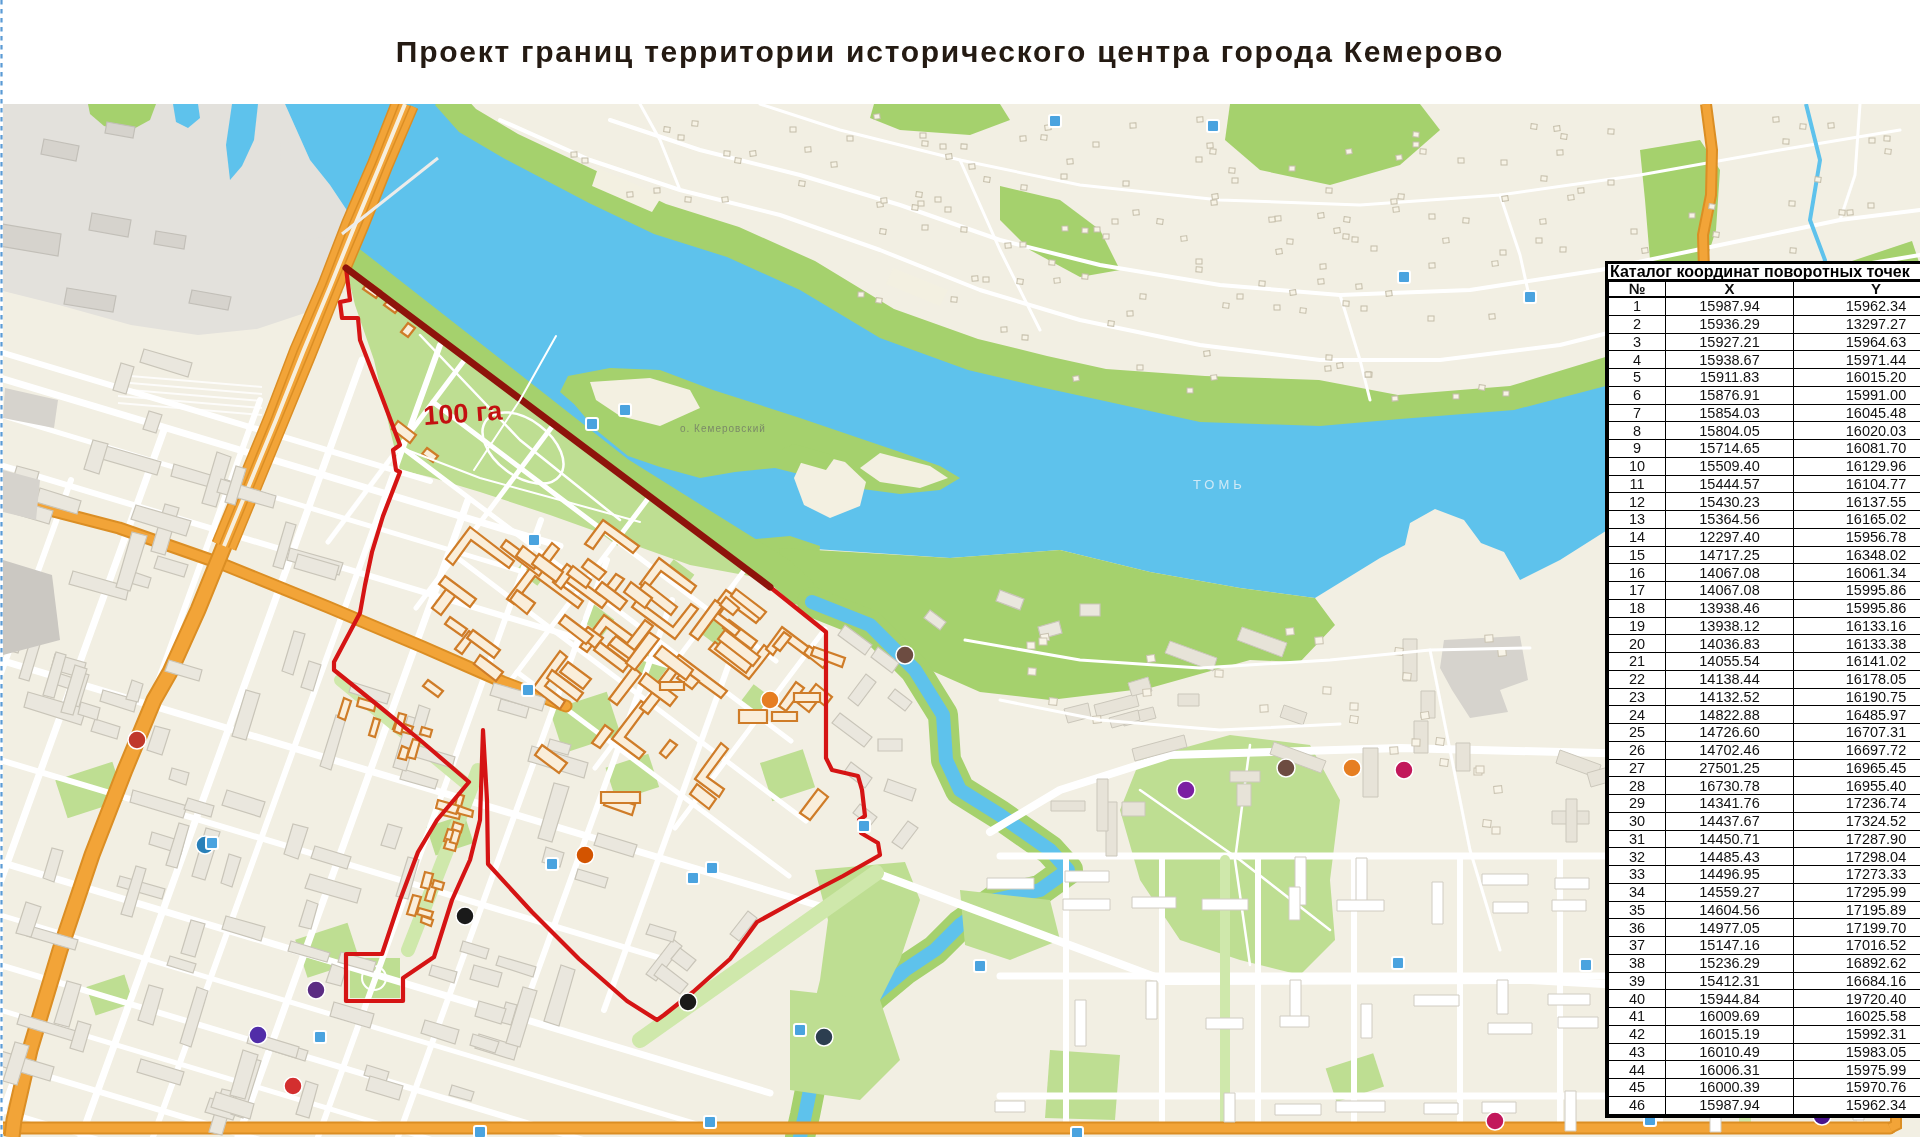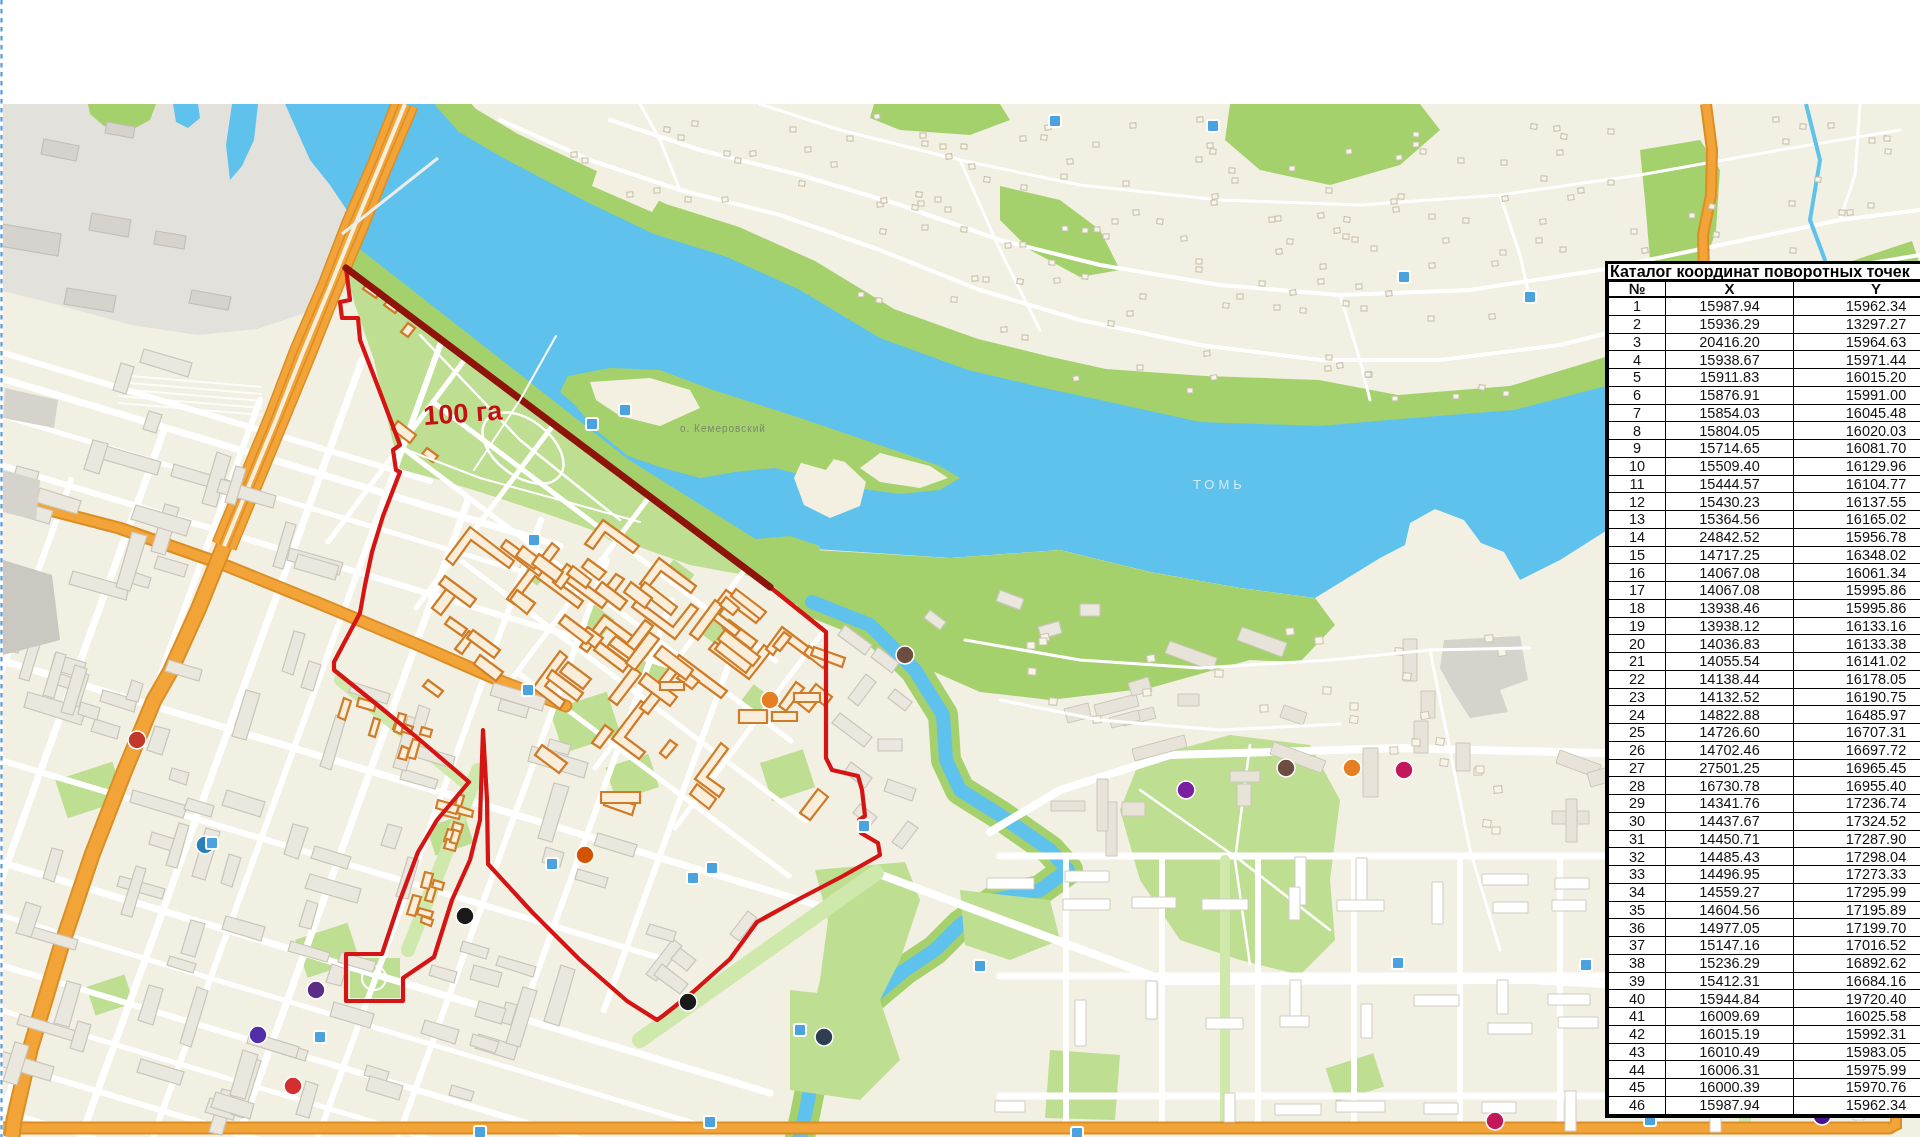--- a/index.html
+++ b/index.html
@@ -789,20 +789,21 @@
 <text x="424" y="425" font-family="Liberation Sans, sans-serif" font-size="27" font-weight="bold" fill="#c31111" transform="rotate(-4 424 425)">100  га</text>
 
 <text x="1193" y="489" font-family="Liberation Sans, sans-serif" font-size="13" letter-spacing="4" fill="#cfe9f6">ТОМЬ</text>
 
 <text x="680" y="432" font-family="Liberation Sans, sans-serif" font-size="10" letter-spacing="1" fill="#7b8a68">о. Кемеровский</text>
 </g>
 
 <line x1="1.5" y1="0" x2="1.5" y2="1137" stroke="#5b9bd5" stroke-width="2.2" stroke-dasharray="4.5 4.5"></line>
 </svg>
 
+<div id="title">Проект границ территории исторического центра города Кемерово</div>
 
 <div id="maptable">
  <div class="cap">Каталог координат поворотных точек</div>
  <table>
  <colgroup>
           <col class="c1">
           <col class="cx">
           <col>
         </colgroup>
  <tbody>
@@ -816,21 +817,21 @@
             <td>15987.94</td>
             <td>15962.34</td>
           </tr>
 <tr>
             <td class="c1">2</td>
             <td>15936.29</td>
             <td>13297.27</td>
           </tr>
 <tr>
             <td class="c1">3</td>
-            <td>20416.20</td>
+            <td>15927.21</td>
             <td>15964.63</td>
           </tr>
 <tr>
             <td class="c1">4</td>
             <td>15938.67</td>
             <td>15971.44</td>
           </tr>
 <tr>
             <td class="c1">5</td>
             <td>15911.83</td>
@@ -871,21 +872,21 @@
             <td>15430.23</td>
             <td>16137.55</td>
           </tr>
 <tr>
             <td class="c1">13</td>
             <td>15364.56</td>
             <td>16165.02</td>
           </tr>
 <tr>
             <td class="c1">14</td>
-            <td>24842.52</td>
+            <td>12297.40</td>
             <td>15956.78</td>
           </tr>
 <tr>
             <td class="c1">15</td>
             <td>14717.25</td>
             <td>16348.02</td>
           </tr>
 <tr>
             <td class="c1">16</td>
             <td>14067.08</td>

